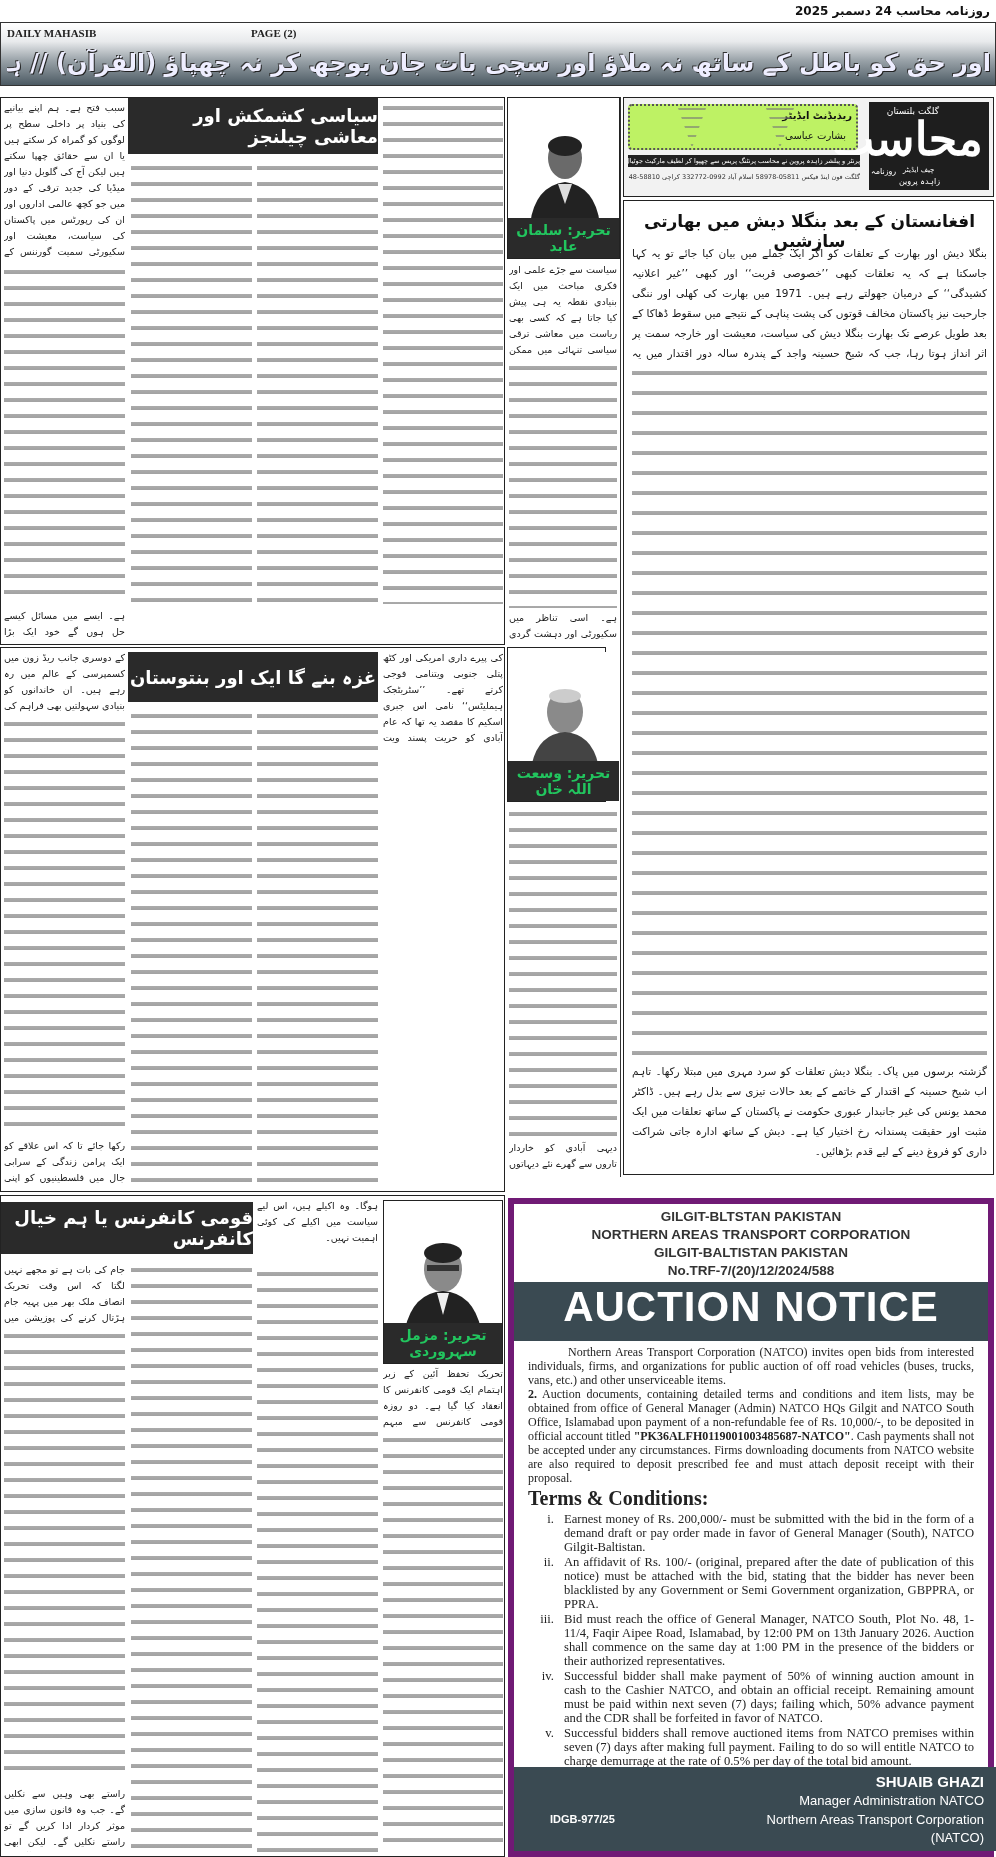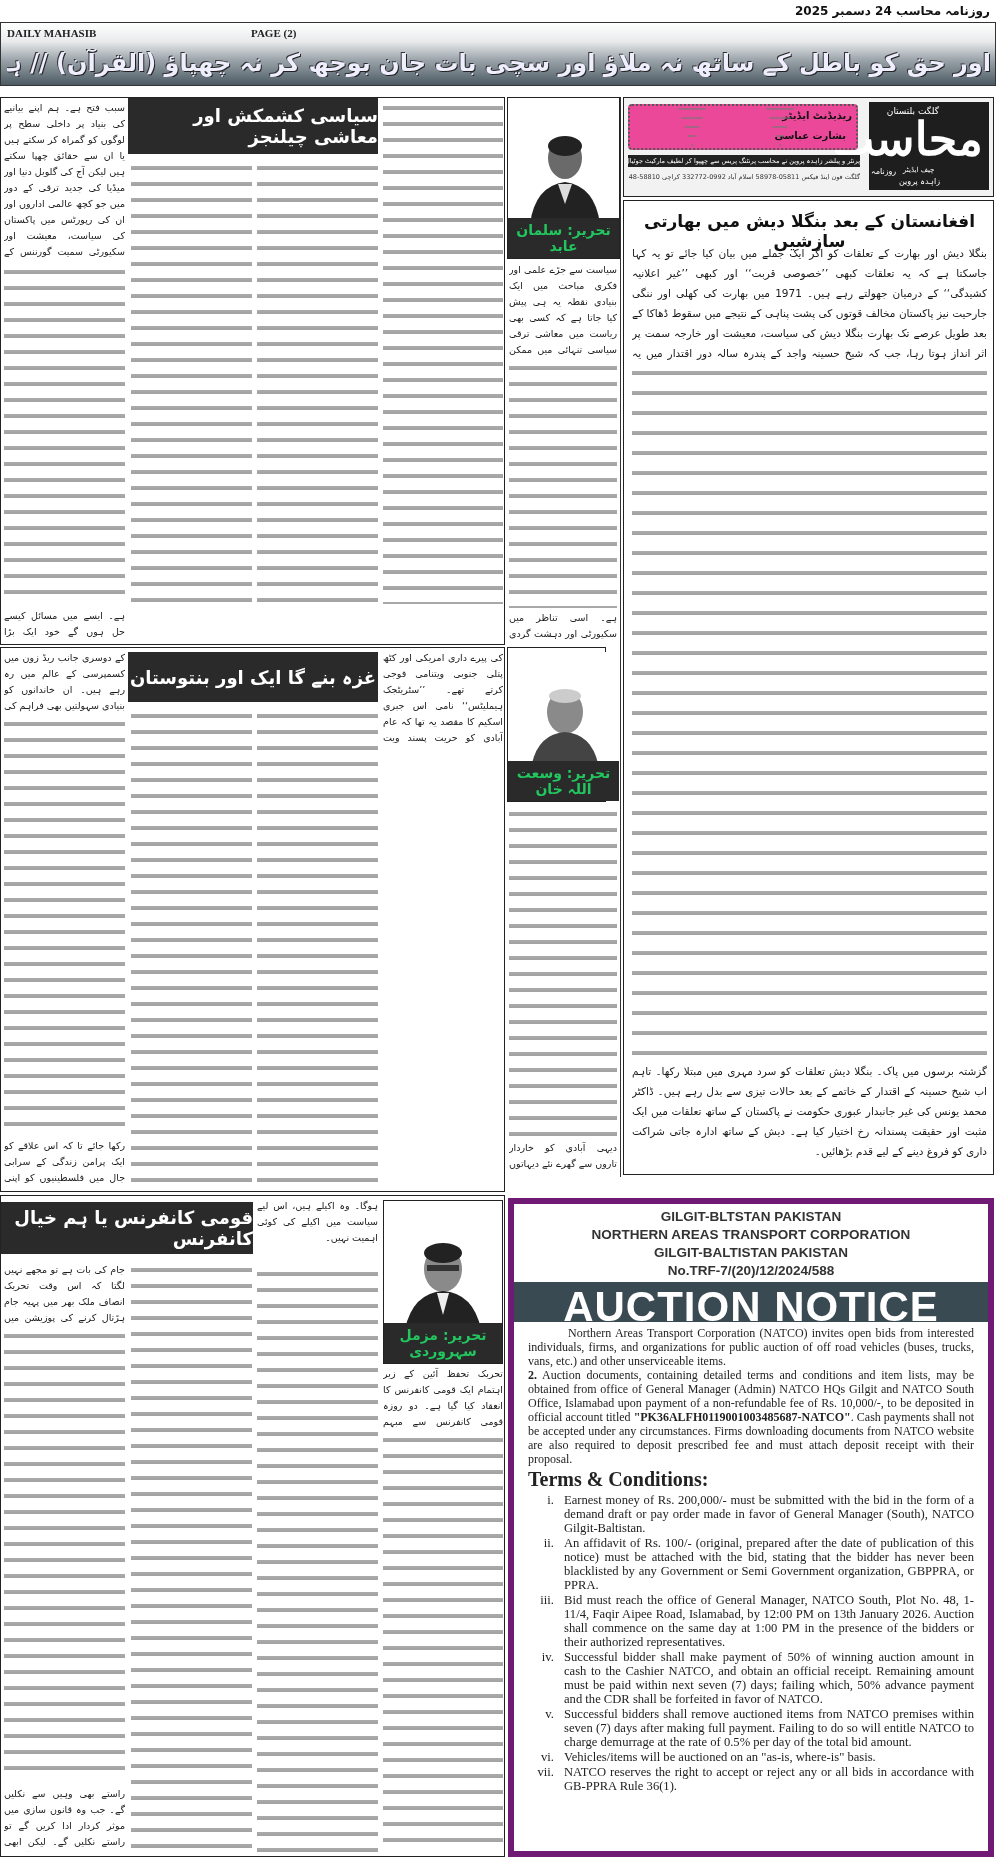--- a/index.html
+++ b/index.html
@@ -40,23 +40,23 @@
 </div>
 
 <div class="abs box" style="left:623px;top:97px;width:371px;height:100px;background:#f2f2f2;">
   <div class="abs logo-box" style="right:4px;top:4px;width:120px;height:88px;">
     <div class="abs" style="right:6px;top:10px;font-size:46px;font-weight:bold;direction:rtl;font-family:'DejaVu Serif',serif;">محاسب</div>
     <div class="abs" style="right:50px;top:4px;font-size:9px;direction:rtl;">گلگت بلتستان</div>
     <div class="abs" style="left:2px;bottom:14px;font-size:8px;direction:rtl;">روزنامہ</div>
     <div class="abs" style="left:34px;bottom:16px;font-size:7px;direction:rtl;">چیف ایڈیٹر</div>
     <div class="abs" style="left:30px;bottom:4px;font-size:8px;direction:rtl;">زاہدہ پروین</div>
   </div>
-  <div class="abs" style="left:4px;top:6px;width:230px;height:46px;border:2px dotted #555;border-radius:4px;background:#ec4899;">
+  <div class="abs" style="left:4px;top:6px;width:230px;height:46px;border:2px dotted #555;border-radius:4px;background:#bef264;">
     <div class="abs" style="right:4px;top:4px;font-size:10px;direction:rtl;font-weight:bold;">ریذیڈنٹ ایڈیٹر</div>
-    <div class="abs" style="right:10px;top:24px;font-size:10px;direction:rtl;font-weight:bold;">بشارت عباسی</div>
+    <div class="abs" style="right:10px;top:24px;font-size:10px;direction:rtl;font-weight:normal;">بشارت عباسی</div>
     <div class="abs" style="right:62px;top:2px;width:28px;height:40px;background:repeating-linear-gradient(180deg,#777 0,#777 2px,transparent 2px,transparent 9px);clip-path:polygon(0 0,100% 0,50% 100%);opacity:.6;"></div>
     <div class="abs" style="right:150px;top:2px;width:28px;height:40px;background:repeating-linear-gradient(180deg,#777 0,#777 2px,transparent 2px,transparent 9px);clip-path:polygon(0 0,100% 0,50% 100%);opacity:.6;"></div>
   </div>
   <div class="abs" style="left:4px;top:57px;width:232px;height:12px;background:#222;color:#fff;font-size:6.5px;line-height:12px;direction:rtl;white-space:nowrap;overflow:hidden;text-align:center;">پرنٹر و پبلشر زاہدہ پروین نے محاسب پرنٹنگ پریس سے چھپوا کر لطیف مارکیٹ جوٹیال گلگت سے شائع کیا</div>
   <div class="abs" style="left:4px;top:75px;width:232px;font-size:6.5px;direction:rtl;white-space:nowrap;overflow:hidden;color:#333;">گلگت فون اینڈ فیکس 05811-58978  اسلام آباد 0992-332772  کراچی 58810-43248</div>
 </div>
 
 <div class="abs box" style="left:623px;top:200px;width:371px;height:975px;">
   <div class="abs" style="left:0;top:10px;width:371px;text-align:center;font-size:17px;font-weight:bold;direction:rtl;">افغانستان کے بعد بنگلا دیش میں بھارتی سازشیں</div>
   <div class="abs col-text" style="left:8px;top:42px;width:355px;height:120px;font-size:10.5px;line-height:20px;">بنگلا دیش اور بھارت کے تعلقات کو اگر ایک جملے میں بیان کیا جائے تو یہ کہا جاسکتا ہے کہ یہ تعلقات کبھی ’’خصوصی قربت‘‘ اور کبھی ’’غیر اعلانیہ کشیدگی‘‘ کے درمیان جھولتے رہے ہیں۔ 1971 میں بھارت کی کھلی اور ننگی جارحیت نیز پاکستان مخالف قوتوں کی پشت پناہی کے نتیجے میں سقوط ڈھاکا کے بعد طویل عرصے تک بھارت بنگلا دیش کی سیاست، معیشت اور خارجہ سمت پر اثر انداز ہوتا رہا، جب کہ شیخ حسینہ واجد کے پندرہ سالہ دور اقتدار میں یہ تعلقات نہ صرف اپنی انتہا کی گرمجوشی تک پہنچ گئے۔</div>
@@ -138,21 +138,21 @@
   </div>
 </div>
 
 <div class="abs notice" style="left:508px;top:1198px;width:486px;height:659px;">
   <div style="padding-top:4px;">
     <div class="notice-hdr">GILGIT-BLTSTAN PAKISTAN</div>
     <div class="notice-hdr">NORTHERN AREAS TRANSPORT CORPORATION</div>
     <div class="notice-hdr">GILGIT-BALTISTAN PAKISTAN</div>
     <div class="notice-hdr">No.TRF-7/(20)/12/2024/588</div>
   </div>
-  <div class="auction-bar" style="height:40px;line-height:50px;margin-top:2px;">AUCTION NOTICE</div>
+  <div class="auction-bar" style="height:59px;line-height:50px;margin-top:2px;">AUCTION NOTICE</div>
   <div style="padding:4px 14px 0 14px;">
     <div class="notice-body" style="text-indent:40px;">Northern Areas Transport Corporation (NATCO) invites open bids from interested individuals, firms, and organizations for public auction of off road vehicles (buses, trucks, vans, etc.) and other unserviceable items.</div>
     <div class="notice-body">
       <b>2.</b><span> Auction documents, containing detailed terms and conditions and item lists, may be obtained from office of General Manager (Admin) NATCO HQs Gilgit and NATCO South Office, Islamabad upon payment of a non-refundable fee of Rs. 10,000/-, to be deposited in official account titled </span><b>"PK36ALFH0119001003485687-NATCO"</b><span>. Cash payments shall not be accepted under any circumstances. Firms downloading documents from NATCO website are also required to deposit prescribed fee and must attach deposit receipt with their proposal.</span>
     </div>
     <div class="terms-title" style="margin:2px 0 2px 0;">Terms &amp; Conditions:</div>
     <div>
       <div class="term">
           <span class="num">i.</span>
           <span class="txt">Earnest money of Rs. 200,000/- must be submitted with the bid in the form of a demand draft or pay order made in favor of General Manager (South), NATCO Gilgit-Baltistan.</span>
@@ -176,13 +176,20 @@
       <div class="term">
           <span class="num">vi.</span>
           <span class="txt">Vehicles/items will be auctioned on an "as-is, where-is" basis.</span>
         </div>
       <div class="term">
           <span class="num">vii.</span>
           <span class="txt">NATCO reserves the right to accept or reject any or all bids in accordance with GB-PPRA Rule 36(1).</span>
         </div>
     </div>
   </div>
+  <div class="abs notice-foot" style="left:0;bottom:0;width:482px;height:84px;">
+    <div class="abs" style="right:12px;top:6px;font-size:15px;font-weight:bold;">SHUAIB GHAZI</div>
+    <div class="abs" style="right:12px;top:26px;font-size:13px;">Manager Administration NATCO</div>
+    <div class="abs" style="right:12px;top:45px;font-size:13px;">Northern Areas Transport Corporation</div>
+    <div class="abs" style="right:12px;top:63px;font-size:13px;">(NATCO)</div>
+    <div class="abs" style="left:36px;top:46px;font-size:11px;font-weight:bold;">IDGB-977/25</div>
+  </div>
 </div>
 
 </body></html>

